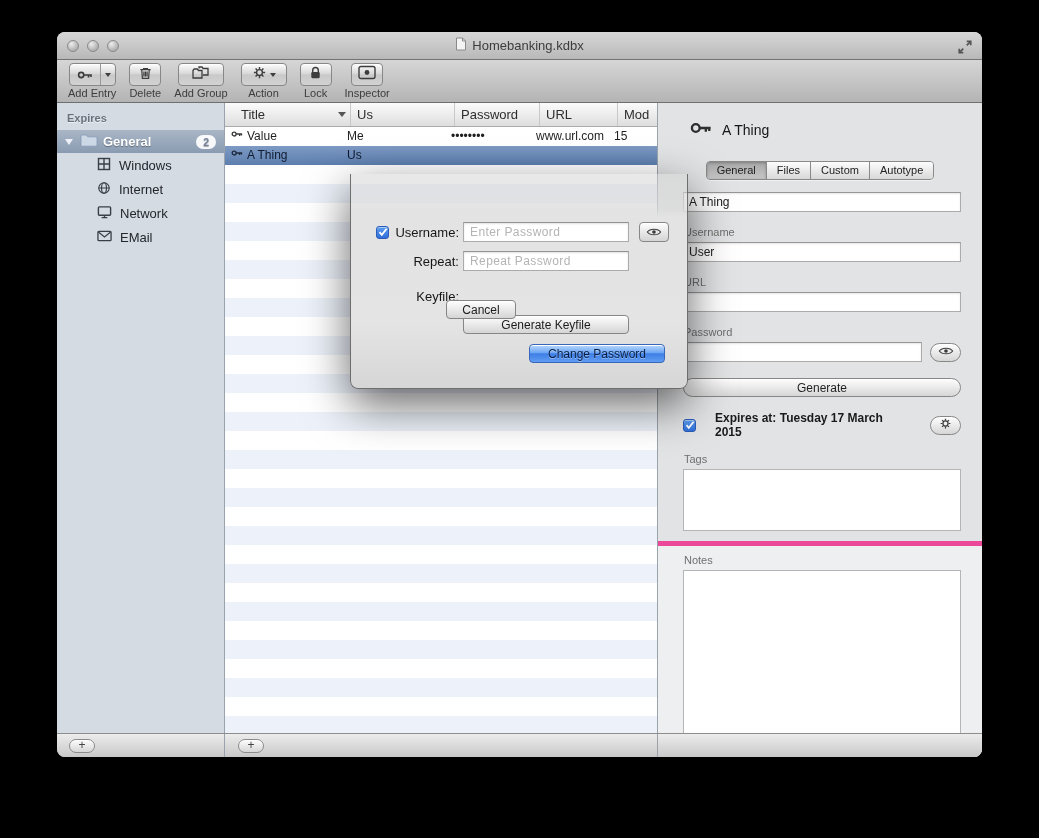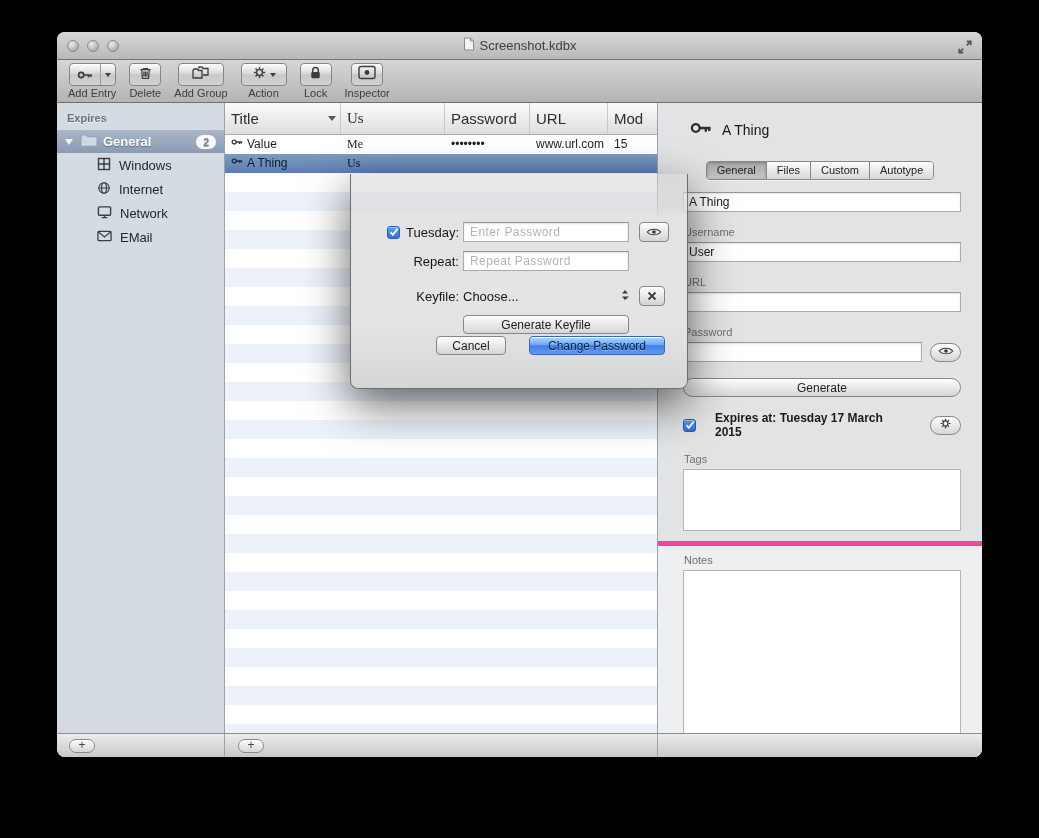--- a/index.html
+++ b/index.html
@@ -50,26 +50,26 @@
                text-shadow:0 1px 1px rgba(0,0,0,.35); }
   .disclosure { width:0; height:0; border-left:4.5px solid transparent; border-right:4.5px solid transparent;
                 border-top:6px solid #eef2f8; margin-right:2px; }
   .badge { margin-left:auto; background:rgba(255,255,255,.92); color:#76839a; font-size:10.5px; font-weight:bold;
            border-radius:9px; padding:1px 7px; }
   .side-item { height:24px; display:flex; align-items:center; gap:8px; padding-left:40px;
                font-size:13px; color:#23262b; }
   .side-item svg { flex:0 0 auto; }
 
   .entrylist { width:433px; border-right:1px solid #9aa2ac; flex:0 0 auto; display:flex; flex-direction:column; background:#fff; }
-  .list-header { height:32px; background:linear-gradient(#fbfbfb,#dedede); border-bottom:1px solid #ababab;
-                 display:flex; font-size:15px; color:#2d2d2d; flex:0 0 auto; }
+  .list-header { height:24px; background:linear-gradient(#fbfbfb,#dedede); border-bottom:1px solid #ababab;
+                 display:flex; font-size:13px; color:#2d2d2d; flex:0 0 auto;padding-left:10px; }
   .hcell { display:flex; align-items:center; padding-left:6px; border-right:1px solid #c8c8c8; overflow:hidden; white-space:nowrap; }
   .sort-tri { margin-left:auto; margin-right:4px; width:0; height:0;
               border-left:4px solid transparent; border-right:4px solid transparent; border-top:5px solid #555; }
-  .c-title{width:116px;} .c-user{width:104px;font-family:Liberation Serif, serif;} .c-pass{width:85px;} .c-url{width:78px;} .c-mod{flex:1; border-right:none;}
+  .c-title{width:116px;} .c-user{width:104px;} .c-pass{width:85px;} .c-url{width:78px;} .c-mod{flex:1; border-right:none;}
   .list-body { flex:1; background:repeating-linear-gradient(to bottom,#ffffff 0 19px,#edf2fa 19px 38px); position:relative; }
   .lrow { height:19px; display:flex; font-size:12px; color:#1f1f1f; line-height:19px; }
   .lcell { padding-left:6px; overflow:hidden; white-space:nowrap; display:flex; align-items:center; gap:4px; }
   .lrow.sel { background:linear-gradient(#7e9ac4,#5c7eae); color:#0f1c30; }
 
   .inspector { flex:1; background:#e2e3e4; display:flex; flex-direction:column; min-height:0; }
   .insp-header { padding:14px 0 0 32px; height:40px; display:flex; align-items:center; gap:10px; flex:0 0 auto; }
   .insp-title { font-size:14px; color:#161616; }
   .tabbar { margin:18px auto 0; display:inline-flex; border:1px solid #898989; border-radius:4px; overflow:hidden;
             flex:0 0 auto; box-shadow:0 1px 0 rgba(255,255,255,.5); }
@@ -126,46 +126,46 @@
   .sq-btn { width:30px; height:20px; border:1px solid #878787; border-radius:4px;
             background:linear-gradient(#fdfdfd,#d4d4d4); box-shadow:inset 0 1px 0 #fff;
             display:flex; align-items:center; justify-content:center; }
   .popup { width:166px; display:flex; justify-content:space-between; align-items:center; font-size:13px; color:#161616; }
   .kf-row { margin-top:6px; }
   .genkey-row { margin-left:112px; margin-top:0; }
   .push { height:19px; border:1px solid #868686; border-radius:4px; padding:0 12px;
           background:linear-gradient(#fefefe,#d5d5d5); box-shadow:inset 0 1px 0 #fff;
           font-size:12px; color:#1c1c1c; display:flex; align-items:center; justify-content:center; }
   .w166 { width:166px; }
-  .sheet-buttons { position:absolute; left:0; right:0; bottom:28px; display:flex; justify-content:flex-end;
-                   gap:23px; padding:5px 22px; }
+  .sheet-buttons { position:absolute; left:0; right:0; bottom:20px; display:flex; justify-content:flex-end;
+                   gap:13px; padding:5px 22px; }
   .cancel { min-width:70px; }
   .default-btn { min-width:136px; border-color:#3866b8;
                  background:linear-gradient(#b9d8fc,#6da6f4 45%,#3f7fe6 52%,#5f9cf2);
-                 color:#081f46; text-shadow:0 1px 0 rgba(255,255,255,.35); }
+                 color:#081f46; text-shadow:0 1px 0 rgba(255,255,255,.35);margin-top:44px; }
 </style>
 </head>
 <body>
 
 <div class="window">
 
   <div class="titlebar chrome">
     <div class="lights">
       <div class="light"></div>
       <div class="light"></div>
       <div class="light"></div>
     </div>
     <div class="win-title">
       <span>
         <svg width="12" height="14" viewBox="0 0 12 14">
             <path d="M1.5 1h6l3 3v9h-9z" fill="#f4f4f4" stroke="#8a8a8a"></path>
             <path d="M7.5 1v3h3" fill="none" stroke="#8a8a8a"></path>
           </svg>
       </span>
-      <span>Screenshot.kdbx</span>
+      <span>Homebanking.kdbx</span>
     </div>
     <div class="fullscreen">
       <svg width="16" height="16" viewBox="0 0 14 14">
           <g stroke="#555" stroke-width="1.5" fill="none">
             <path d="M8.5 2H12v3.5M5.5 12H2V8.5"></path>
             <path d="M12 2 8.5 5.5M2 12l3.5-3.5"></path>
           </g>
         </svg>
     </div>
   </div>
@@ -442,21 +442,21 @@
 
     <div class="sheet">
       <div class="sheet-form">
         <div class="form-row">
           <div class="form-label">
             <div class="checkbox">
               <svg width="10" height="10" viewBox="0 0 10 10">
                   <path d="M1.5 5.2 3.8 7.8 8.6 1.8" fill="none" stroke="#fff" stroke-width="1.8"></path>
                 </svg>
             </div>
-            <span>Tuesday:</span>
+            <span>Username:</span>
           </div>
           <div class="form-ctl">
             <input class="sfield" type="text" placeholder="Enter Password" style="">
             <div class="sq-btn">
               <span>
                 <svg width="16" height="10" viewBox="0 0 18 12">
                     <path d="M1 6C4 1.5 14 1.5 17 6 14 10.5 4 10.5 1 6z" fill="none" stroke="#3c3c3c" stroke-width="1.3"></path>
                     <circle cx="9" cy="6" r="2.2" fill="#3c3c3c"></circle>
                   </svg>
               </span>
@@ -468,38 +468,20 @@
               <span>Repeat:</span>
             </div>
           <div class="form-ctl">
             <input class="sfield" type="text" placeholder="Repeat Password" style="">
           </div>
         </div>
         <div class="form-row kf-row">
           <div class="form-label">
               <span>Keyfile:</span>
             </div>
-          <div class="form-ctl">
-            <div class="popup">
-              <span>Choose...</span>
-              <span>
-                <svg width="8" height="12" viewBox="0 0 8 12">
-                    <path d="M4 1 7 4.6H1z" fill="#3c3c3c"></path>
-                    <path d="M4 11 1 7.4h7z" fill="#3c3c3c"></path>
-                  </svg>
-              </span>
-            </div>
-            <div class="sq-btn" style="width:26px;">
-              <span>
-                <svg width="10" height="10" viewBox="0 0 10 10">
-                    <path d="M1.5 1.5l7 7M8.5 1.5l-7 7" stroke="#3c3c3c" stroke-width="1.8"></path>
-                  </svg>
-              </span>
-            </div>
-          </div>
         </div>
         <div class="genkey-row">
           <div class="push w166">Generate Keyfile</div>
         </div>
       </div>
       <div class="sheet-buttons">
         <div class="push cancel">Cancel</div>
         <div class="push default-btn">Change Password</div>
       </div>
     </div>

